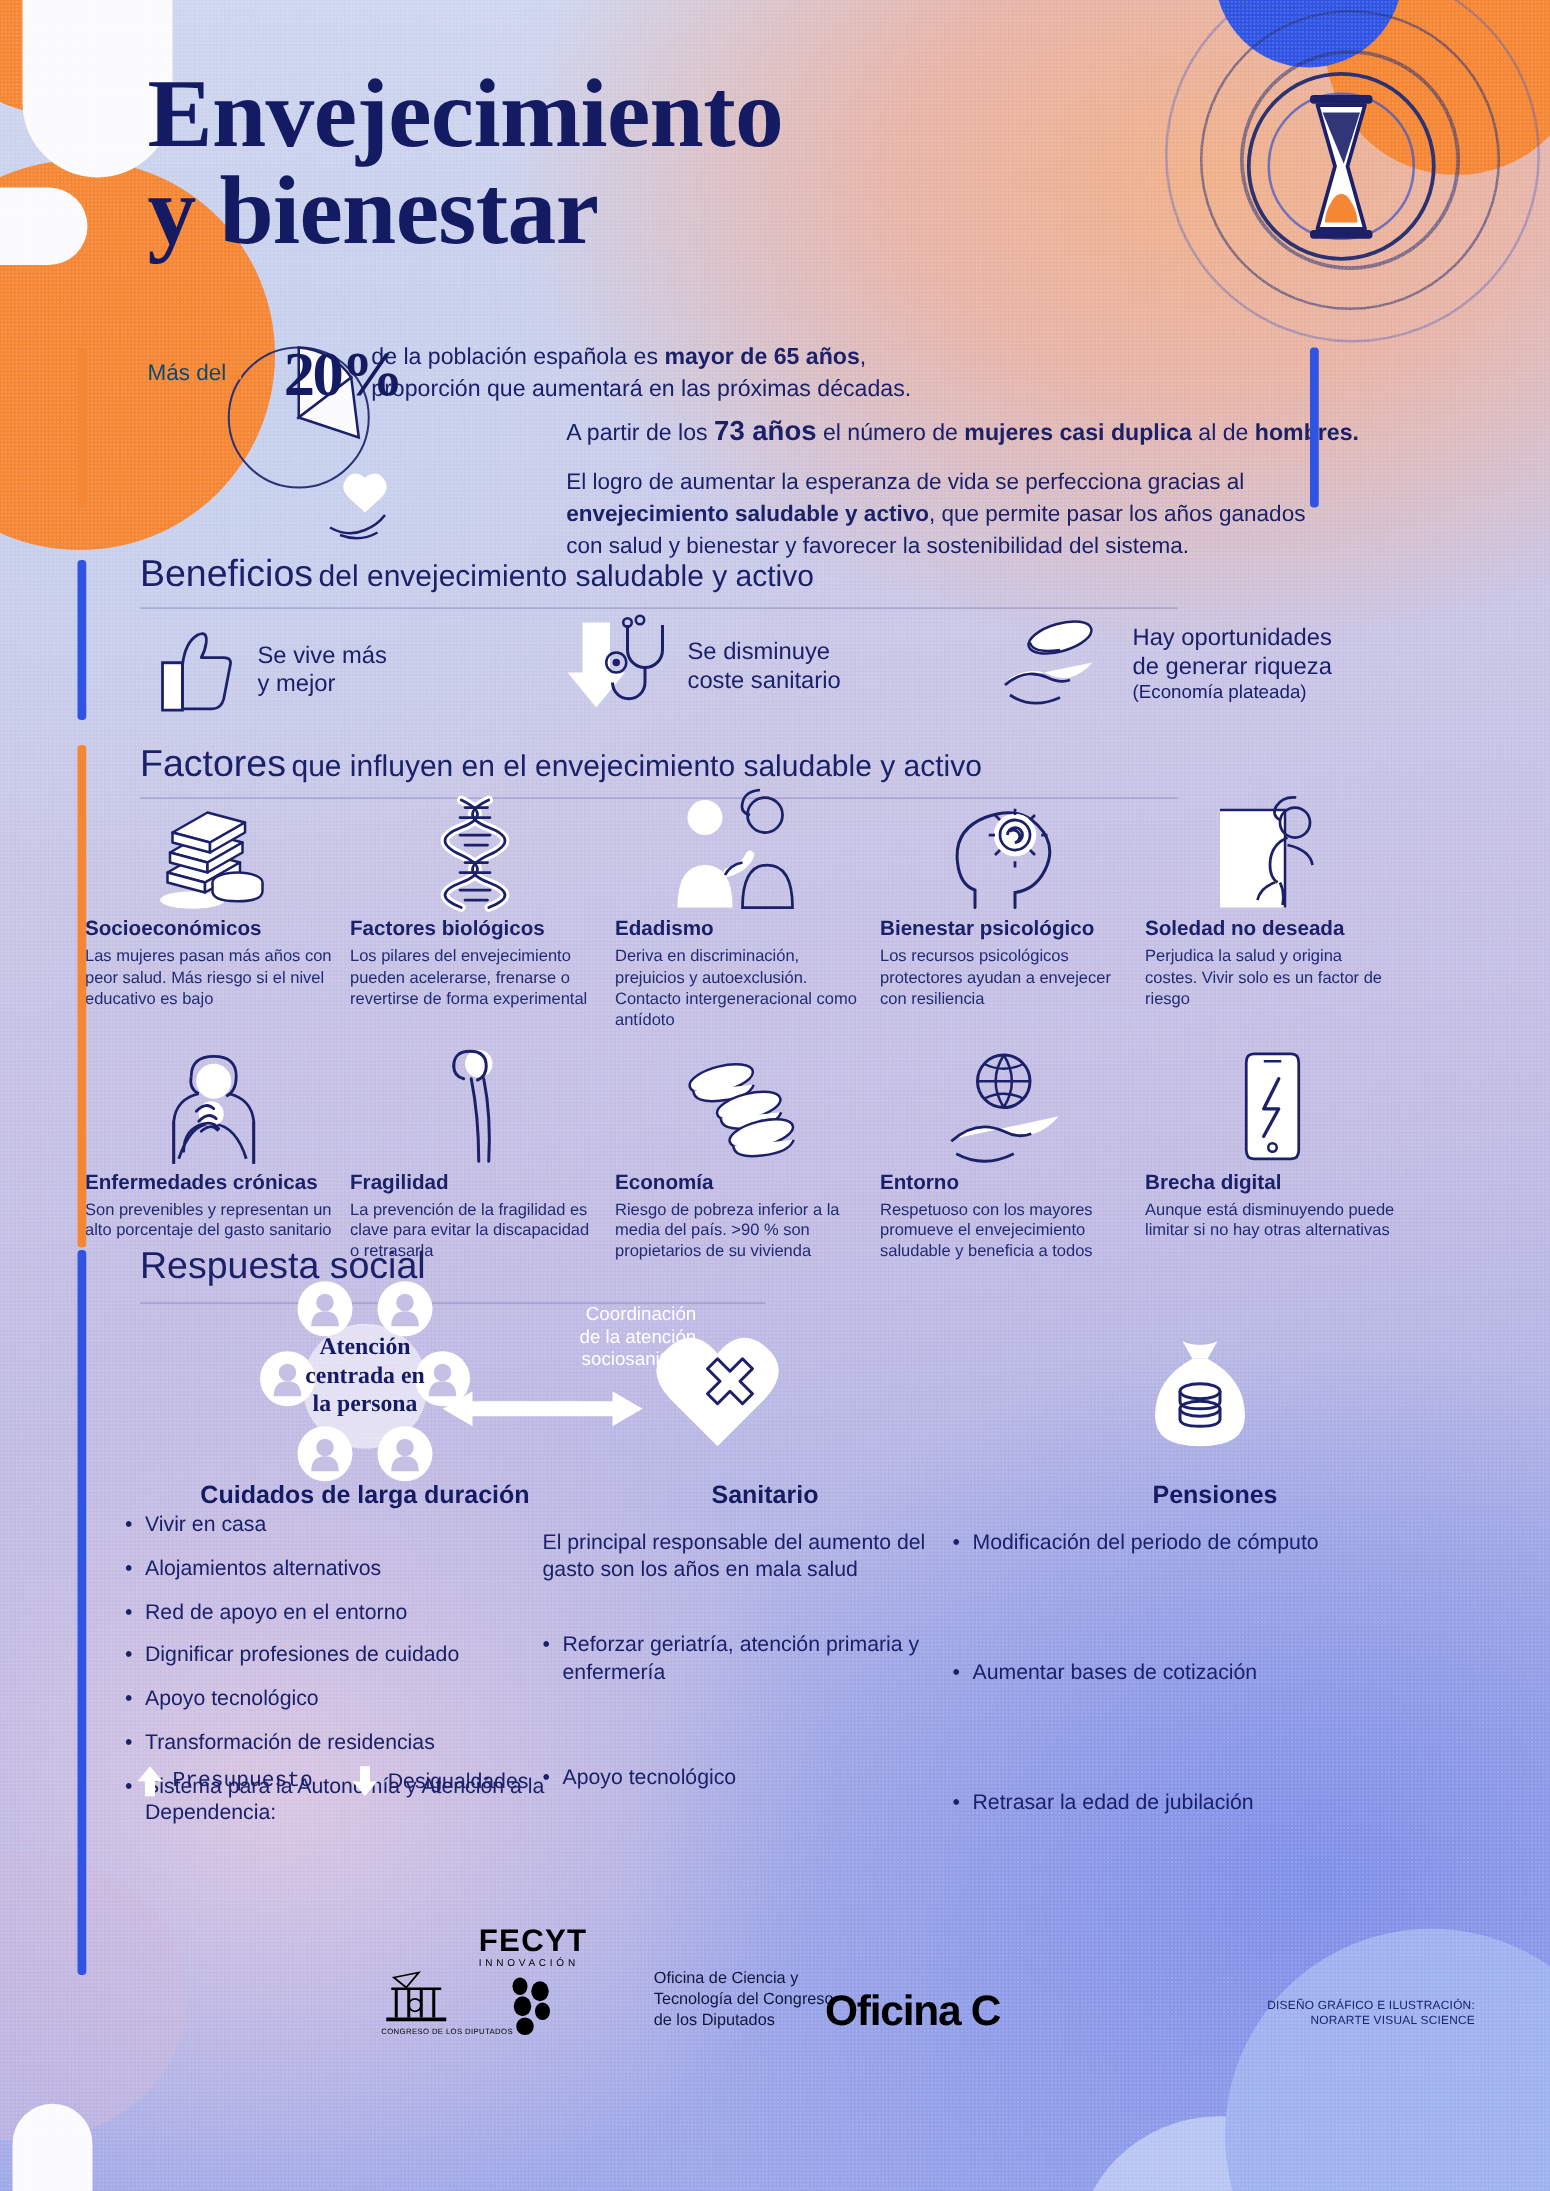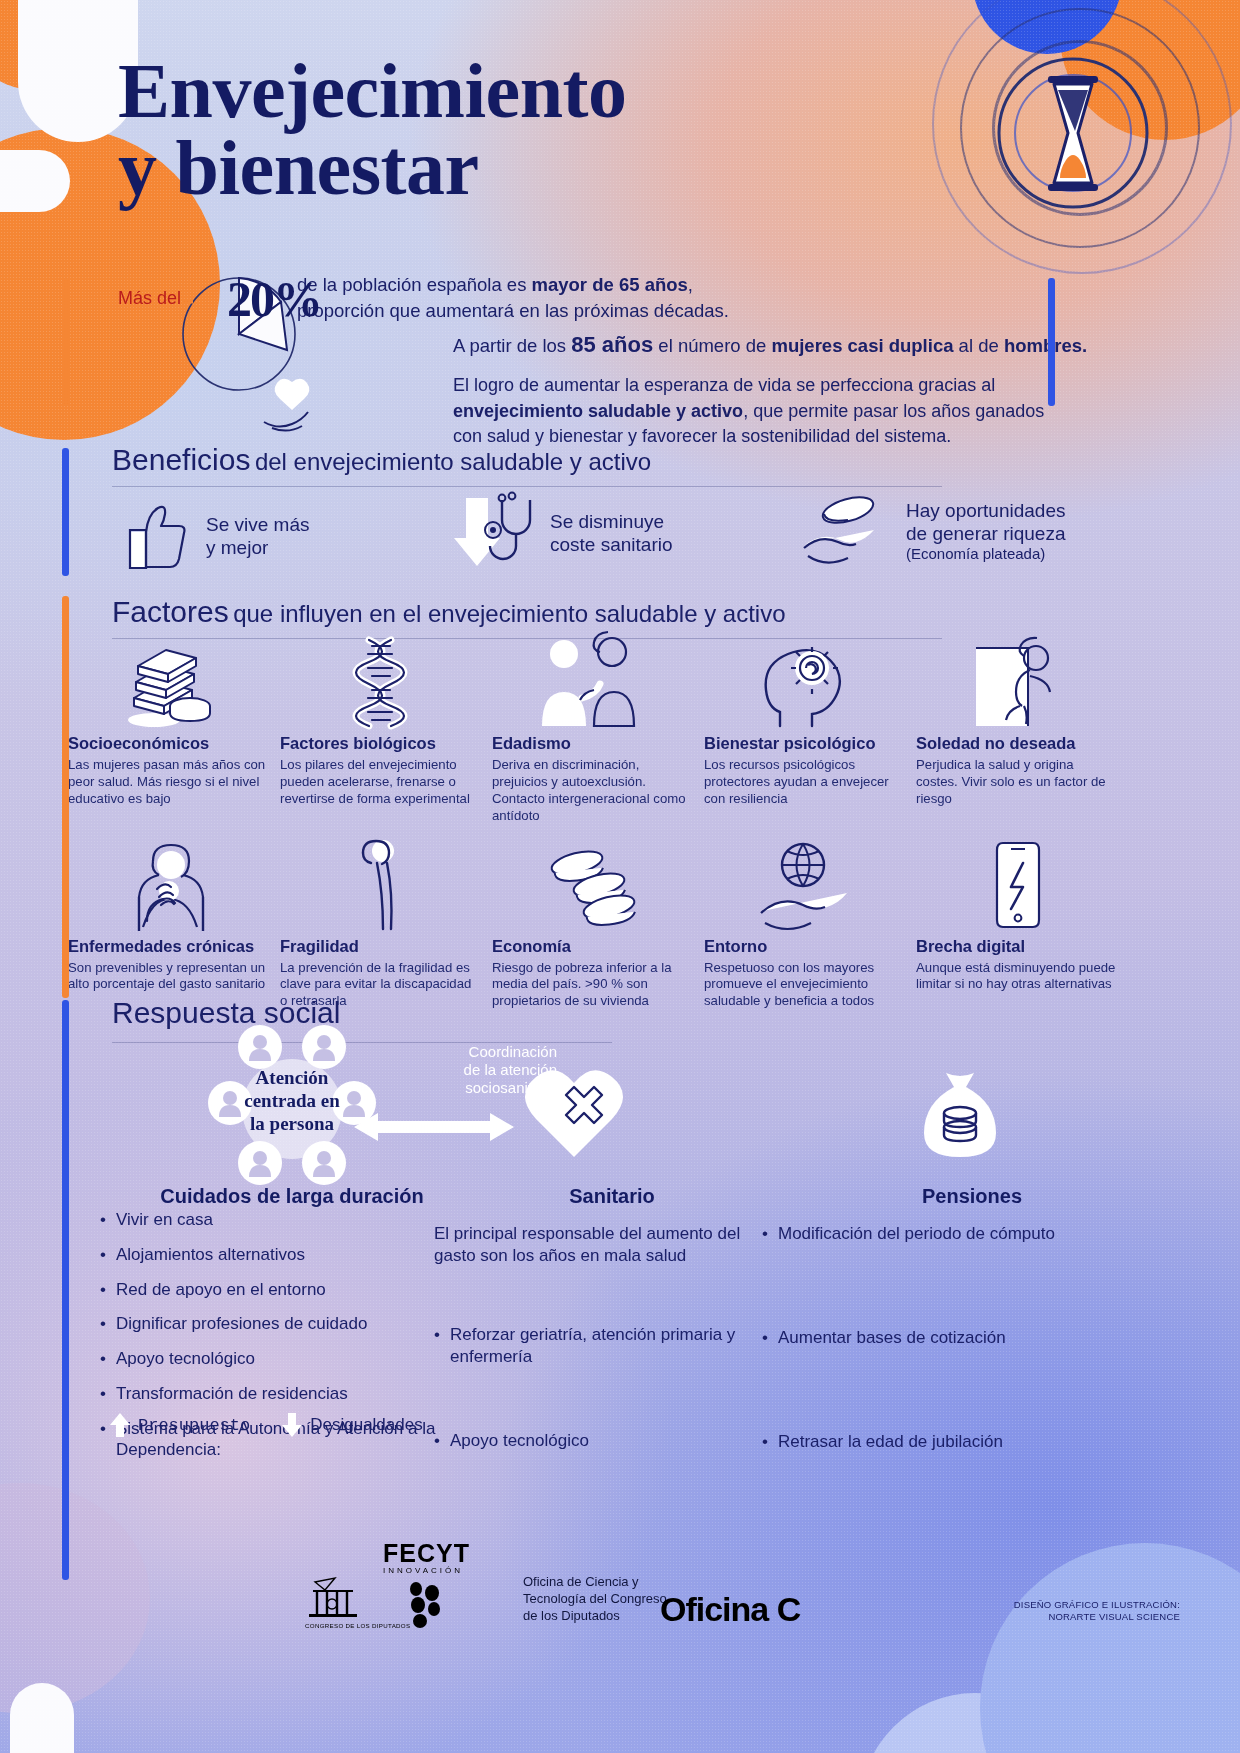--- a/index.html
+++ b/index.html
@@ -55,21 +55,21 @@
     font-size:78px;
     line-height:.99;
     letter-spacing:-.5px;
     position:absolute;left:118px;top:52px;
   }
   h1.title .l2{display:block;}
 
   
   .intro{position:absolute;left:118px;top:268px;width:940px;}
   .intro-row1{display:flex;align-items:flex-start;}
-  .masdel{font-size:18px;color:#b91c1c;padding-top:20px;margin-right:8px;}
+  .masdel{font-size:18px;color:#0c4a6e;padding-top:20px;margin-right:8px;}
   .pie-wrap{position:relative;width:108px;height:150px;flex:0 0 108px;margin-top:-6px;}
   .pct{
     position:absolute;left:38px;top:8px;
     font-family:"Liberation Serif", serif;
     font-weight:700;font-size:50px;color:#141b63;letter-spacing:-2px;
     z-index:3;white-space:nowrap;
   }
   .intro-txt{font-size:18.5px;line-height:1.38;color:#1b2069;padding-top:4px;}
   .intro-txt b{font-weight:700;}
   .intro-p2{position:absolute;left:335px;top:62px;font-size:18.5px;line-height:1.38;width:720px;}
@@ -174,21 +174,21 @@
           <path d="M4 40 h-10" stroke="#f58634" stroke-width="3"></path>
         </svg>
         <div class="pct">20%</div>
       </div>
       <div class="intro-txt" style="width:540px;">
         <span>de la población española es </span><b>mayor de 65 años</b><span>,</span><br>
         <span>proporción que aumentará en las próximas décadas.</span>
       </div>
     </div>
     <div class="intro-p2">
-      <span>A partir de los </span><b class="big">85 años</b><span> el número de </span><b>mujeres casi duplica</b><span> al de </span><b>hombres.</b>
+      <span>A partir de los </span><b class="big">73 años</b><span> el número de </span><b>mujeres casi duplica</b><span> al de </span><b>hombres.</b>
     </div>
     <div class="intro-p3">
       <span>El logro de aumentar la esperanza de vida se perfecciona gracias al</span><br>
       <b>envejecimiento saludable y activo</b><span>, que permite pasar los años ganados</span><br>
       <span>con salud y bienestar y favorecer la sostenibilidad del sistema.</span>
     </div>
   </div>
 
   <svg width="72" height="54" viewBox="0 0 72 54" style="position:absolute;left:262px;top:378px;">
     <path d="M30 4 q-9 -7 -15 1 q-6 8 3 16 l12 11 l12 -11 q9 -8 3 -16 q-6 -8 -15 -1Z" fill="#ffffff"></path>
@@ -536,21 +536,21 @@
       </svg>
       <span style="font-size:17px;font-family:Liberation Mono, monospace;">Presupuesto</span>
       <svg width="20" height="24" viewBox="0 0 20 24" style="margin-left:24px;">
         <path d="M10 24 L20 12 h-6 V0 h-8 v12 H0 Z" fill="#ffffff"></path>
       </svg>
       <span style="font-size:17px;">Desigualdades</span>
     </div>
 
     <div style="position:absolute;left:372px;top:228px;width:310px;font-size:17px;line-height:1.3;">El principal responsable del aumento del gasto son los años en mala salud</div>
     <ul class="bullets" style="position:absolute;left:372px;top:310px;width:310px;">
-      <li style="margin-bottom:62px;margin-top:19px;">Reforzar geriatría, atención primaria y enfermería</li>
+      <li style="margin-bottom:62px;">Reforzar geriatría, atención primaria y enfermería</li>
       <li>Apoyo tecnológico</li>
     </ul>
 
     <ul class="bullets" style="position:absolute;left:700px;top:228px;width:330px;">
       <li style="margin-bottom:82px;">Modificación del periodo de cómputo</li>
       <li style="margin-bottom:82px;">Aumentar bases de cotización</li>
       <li>Retrasar la edad de jubilación</li>
     </ul>
   </div>
 

